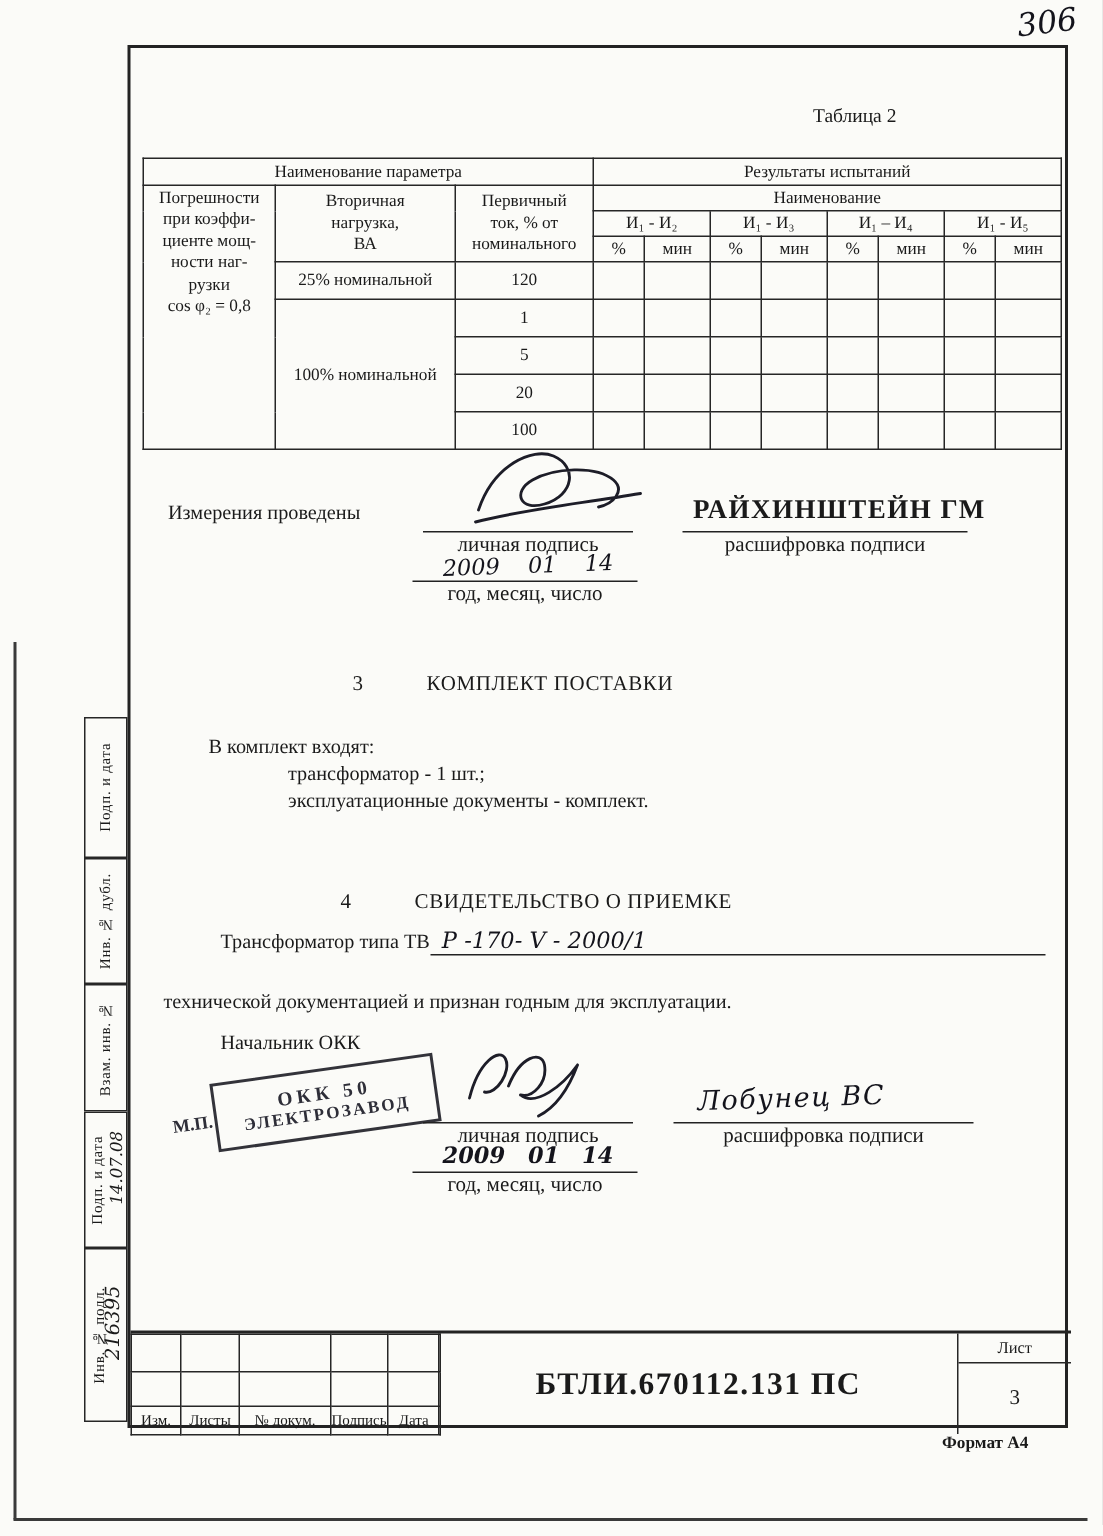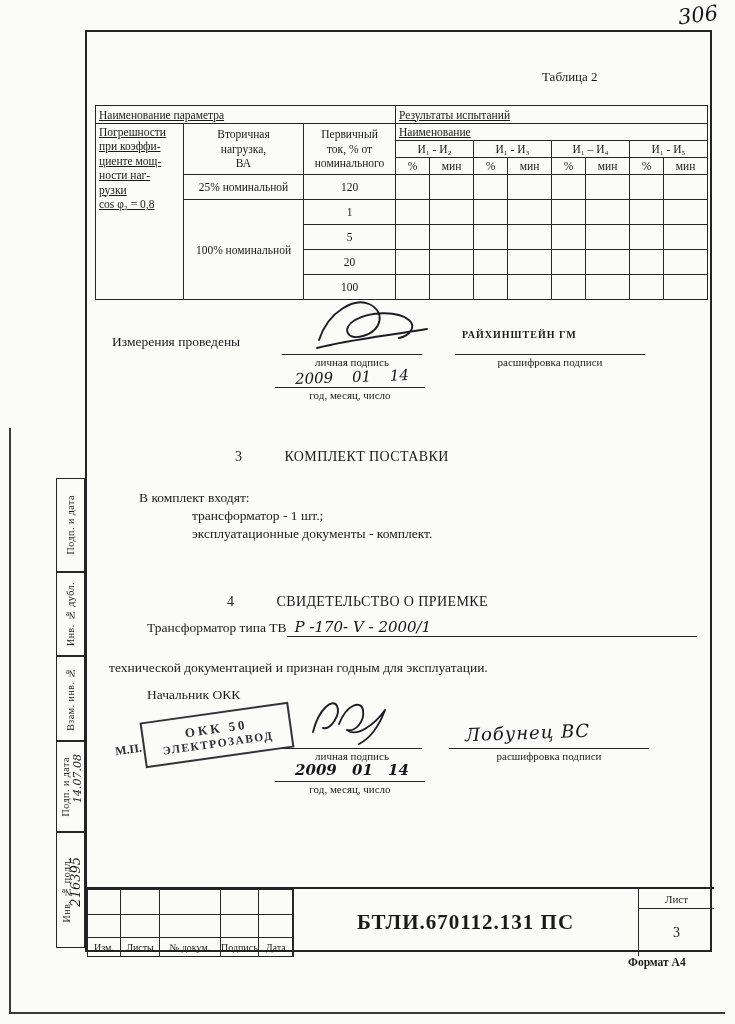--- a/index.html
+++ b/index.html
@@ -15,28 +15,28 @@
   .hand { font-family:"DejaVu Serif", serif; font-style:italic; color:#14141c; }
   .page-num { left:678px; top:3px; font-size:21px; transform:rotate(-7deg); }
 
   .frame { position:absolute; left:85px; top:30px; width:627px; height:922px; border:2px solid #232323; }
 
   .tbl-caption { left:455px; top:37px; font-size:13px; }
 
   
   table.t2 { position:absolute; left:8px; top:73px; border-collapse:collapse; table-layout:fixed; font-size:11.5px; }
   table.t2 td { border:1.5px solid #262626; padding:1px 3px; text-align:center; vertical-align:middle; overflow:hidden; }
-  table.t2 td.left { text-align:left;text-decoration:underline; }
+  table.t2 td.left { text-align:center; }
   table.t2 td.top { vertical-align:top; }
   .prelines { white-space:pre-line; line-height:1.25; }
   tr.hr { height:17px; }
   tr.dr { height:25px; }
 
   .sigline { border-bottom:1.6px solid #222; }
-  .cap { font-size:11px; text-align:center; line-height:1.1; }
+  .cap { font-size:14px; text-align:center; line-height:1.1; }
   .body-text { font-size:13.5px; }
   .heading { font-size:14px; letter-spacing:0.4px; display:flex; }
 
   .flexline { display:flex; align-items:baseline; font-size:13.5px; }
   .fill-underline { flex:1; border-bottom:1.4px solid #222; padding:0 0 0 8px; }
 
   .stamp { border:2.5px solid #33333a; width:150px; height:46px; transform:rotate(-8deg);
            display:flex; flex-direction:column; align-items:center; justify-content:center; color:#2e2e38; }
   .stamp .l1 { font-size:13px; font-weight:bold; letter-spacing:3px; }
   .stamp .l2 { font-size:11.5px; font-weight:bold; letter-spacing:1.5px; }
@@ -209,21 +209,21 @@
 
     <svg class="abs sig" style="left:222px;top:264px" width="125" height="56" viewBox="0 0 125 56">
       <path d="M10,44 C20,14 46,2 60,8 C76,15 74,34 54,40 C38,45 32,32 46,24 C60,16 88,14 100,24 C108,31 100,40 90,42 M8,52 C38,44 76,40 118,33"></path>
     </svg>
     <div class="abs sigline" style="left:195px;top:322px;width:140px"></div>
     <div class="abs cap" style="left:195px;top:324px;width:140px">личная подпись</div>
     <div class="abs hand" style="left:195px;top:336px;width:140px;text-align:center;font-size:15px;word-spacing:14px;transform:rotate(-2deg)">2009 01 14</div>
     <div class="abs sigline" style="left:188px;top:355px;width:150px"></div>
     <div class="abs cap" style="left:188px;top:357px;width:150px">год, месяц, число</div>
 
-    <div class="abs" style="left:375px;top:297px;font-size:10px;font-weight:bold;letter-spacing:1px">РАЙХИНШТЕЙН ГМ</div>
+    <div class="abs" style="left:375px;top:297px;font-size:18px;font-weight:bold;letter-spacing:1px">РАЙХИНШТЕЙН ГМ</div>
     <div class="abs sigline" style="left:368px;top:322px;width:190px"></div>
     <div class="abs cap" style="left:368px;top:324px;width:190px">расшифровка подписи</div>
 
     <div class="abs heading" style="left:148px;top:417px;gap:42px">
       <span>3</span>
       <span>КОМПЛЕКТ ПОСТАВКИ</span>
     </div>
     <div class="abs body-text" style="left:52px;top:458px">В комплект входят:</div>
     <div class="abs body-text" style="left:105px;top:476px">трансформатор - 1 шт.;</div>
     <div class="abs body-text" style="left:105px;top:494px">эксплуатационные документы - комплект.</div>

